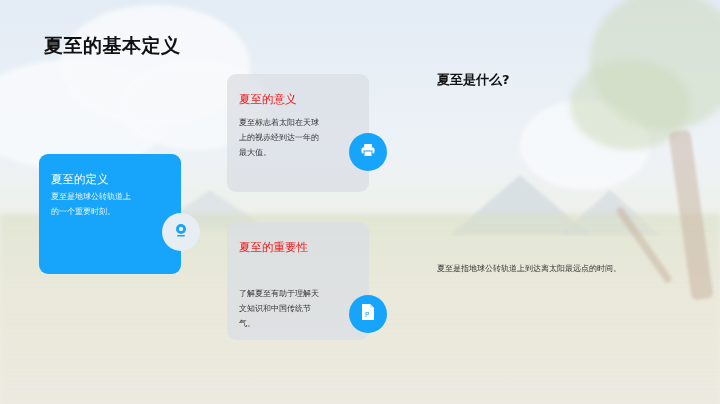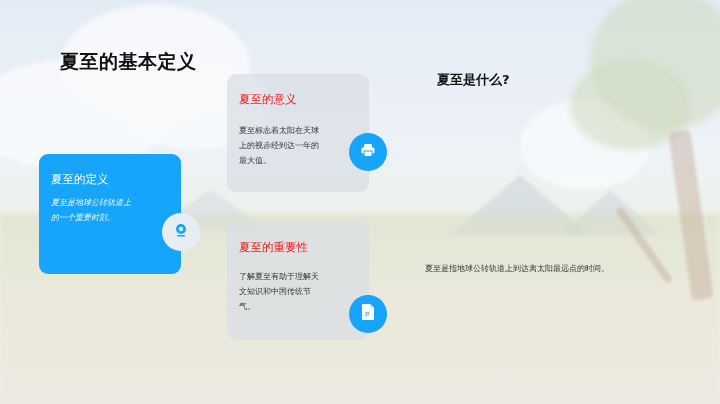--- a/index.html
+++ b/index.html
@@ -14,21 +14,21 @@
   
   .bg { position: absolute; pointer-events: none; }
   .cloud { background: #f8fafc; border-radius: 50%; opacity: .9; filter: blur(2px); }
   .mountain { width: 0; height: 0; border-style: solid; border-color: transparent; opacity: .55; filter: blur(1.5px); }
   .ground { left: 0; right: 0; bottom: 0; height: 190px;
     background: linear-gradient(180deg, rgba(216,222,196,.55) 0%, rgba(232,230,214,.6) 40%, rgba(236,232,222,.7) 100%); filter: blur(2px); }
   .tree-canopy { background: rgba(206,218,190,.55); border-radius: 50%; filter: blur(3px); }
   .tree-trunk { background: rgba(196,170,150,.45); filter: blur(1.5px); border-radius: 6px; }
 
   .title {
-    position: absolute; left: 44px; top: 33px; margin: 16px;
+    position: absolute; left: 44px; top: 33px; margin: 0;
     font-size: 19px; font-weight: bold; color: #111; letter-spacing: 0.5px; text-align: right;
   }
   .card {
     position: absolute; border-radius: 9px; box-sizing: border-box; padding: 18px 12px;
   }
   .card.grey { background: rgba(218,222,228,.72); }
   .card.blue { background: #16a5fb; }
   .card h3 { margin: 0; font-size: 11.5px; font-weight: normal; }
   .card.grey h3 { color: #f01818; }
   .card.blue h3 { color: #ffffff; }
@@ -40,21 +40,21 @@
     position: absolute; width: 38px; height: 38px; border-radius: 50%;
     background: #16a5fb; display: flex; align-items: center; justify-content: center;
   }
   .circle.light { background: #e6edf3; }
 
   .right-title {
     position: absolute; left: 437px; top: 71px; margin: 0;
     font-size: 13px; font-weight: bold; color: #111;
   }
   .right-text {
-    position: absolute; left: 425px; top: 263px; margin: 0;
+    position: absolute; left: 437px; top: 263px; margin: 0;
     font-size: 8px; color: #333; white-space: nowrap;
   }
 </style>
 </head>
 <body>
 
 <div class="slide">
 
   <div class="bg cloud" style="left:-30px;top:60px;width:200px;height:110px;"></div>
   <div class="bg cloud" style="left:60px;top:5px;width:190px;height:120px;"></div>
@@ -66,49 +66,49 @@
   <div class="bg ground"></div>
   <div class="bg tree-canopy" style="left:590px;top:-10px;width:150px;height:140px;"></div>
   <div class="bg tree-canopy" style="left:570px;top:60px;width:120px;height:90px;"></div>
   <div class="bg tree-trunk" style="left:680px;top:130px;width:22px;height:170px;transform:rotate(-8deg);"></div>
   <div class="bg tree-trunk" style="left:640px;top:200px;width:8px;height:90px;transform:rotate(-35deg);"></div>
 
   <h1 class="title">夏至的基本定义</h1>
 
   <div class="card grey" style="left:227px;top:74px;width:142px;height:118px;">
     <h3>夏至的意义</h3>
-    <p style="margin-top:16px;">夏至标志着太阳在天球上的视赤经到达一年的最大值。</p>
+    <p style="margin-top:8px;">夏至标志着太阳在天球上的视赤经到达一年的最大值。</p>
   </div>
   <div class="circle" style="left:349px;top:133px;">
     <span>
       <svg width="16" height="16" viewBox="0 0 16 16">
         <rect x="4" y="2" width="8" height="4" rx="1" fill="#fff"></rect>
         <rect x="1.5" y="5.5" width="13" height="6" rx="1.5" fill="#fff"></rect>
         <rect x="4" y="9" width="8" height="5.5" fill="#fff" stroke="#16a5fb" stroke-width="1"></rect>
       </svg>
     </span>
   </div>
 
   <div class="card blue" style="left:39px;top:154px;width:142px;height:120px;">
     <h3>夏至的定义</h3>
-    <p style="margin-top:8px;font-style:italic;">夏至是地球公转轨道上的一个重要时刻。</p>
+    <p style="margin-top:2px;">夏至是地球公转轨道上的一个重要时刻。</p>
   </div>
   <div class="circle light" style="left:162px;top:213px;">
     <span>
       <svg width="16" height="16" viewBox="0 0 16 16">
         <circle cx="8" cy="7" r="5" fill="#16a5fb"></circle>
         <circle cx="8" cy="7" r="2.2" fill="#e6edf3"></circle>
         <rect x="4" y="13" width="8" height="1.6" rx=".8" fill="#16a5fb"></rect>
       </svg>
     </span>
   </div>
 
   <div class="card grey" style="left:227px;top:222px;width:142px;height:118px;">
     <h3>夏至的重要性</h3>
-    <p style="margin-top:14px;">了解夏至有助于理解天文知识和中国传统节气。</p>
+    <p style="margin-top:31px;">了解夏至有助于理解天文知识和中国传统节气。</p>
   </div>
   <div class="circle" style="left:349px;top:295px;">
     <span>
       <svg width="16" height="18" viewBox="0 0 16 18">
         <path d="M2 1 H10 L14 5 V17 H2 Z" fill="#fff"></path>
         <path d="M10 1 V5 H14" fill="#d6ecfb"></path>
         <text x="5" y="14" font-size="7" font-family="DejaVu Sans, sans-serif" fill="#16a5fb">P</text>
       </svg>
     </span>
   </div>

